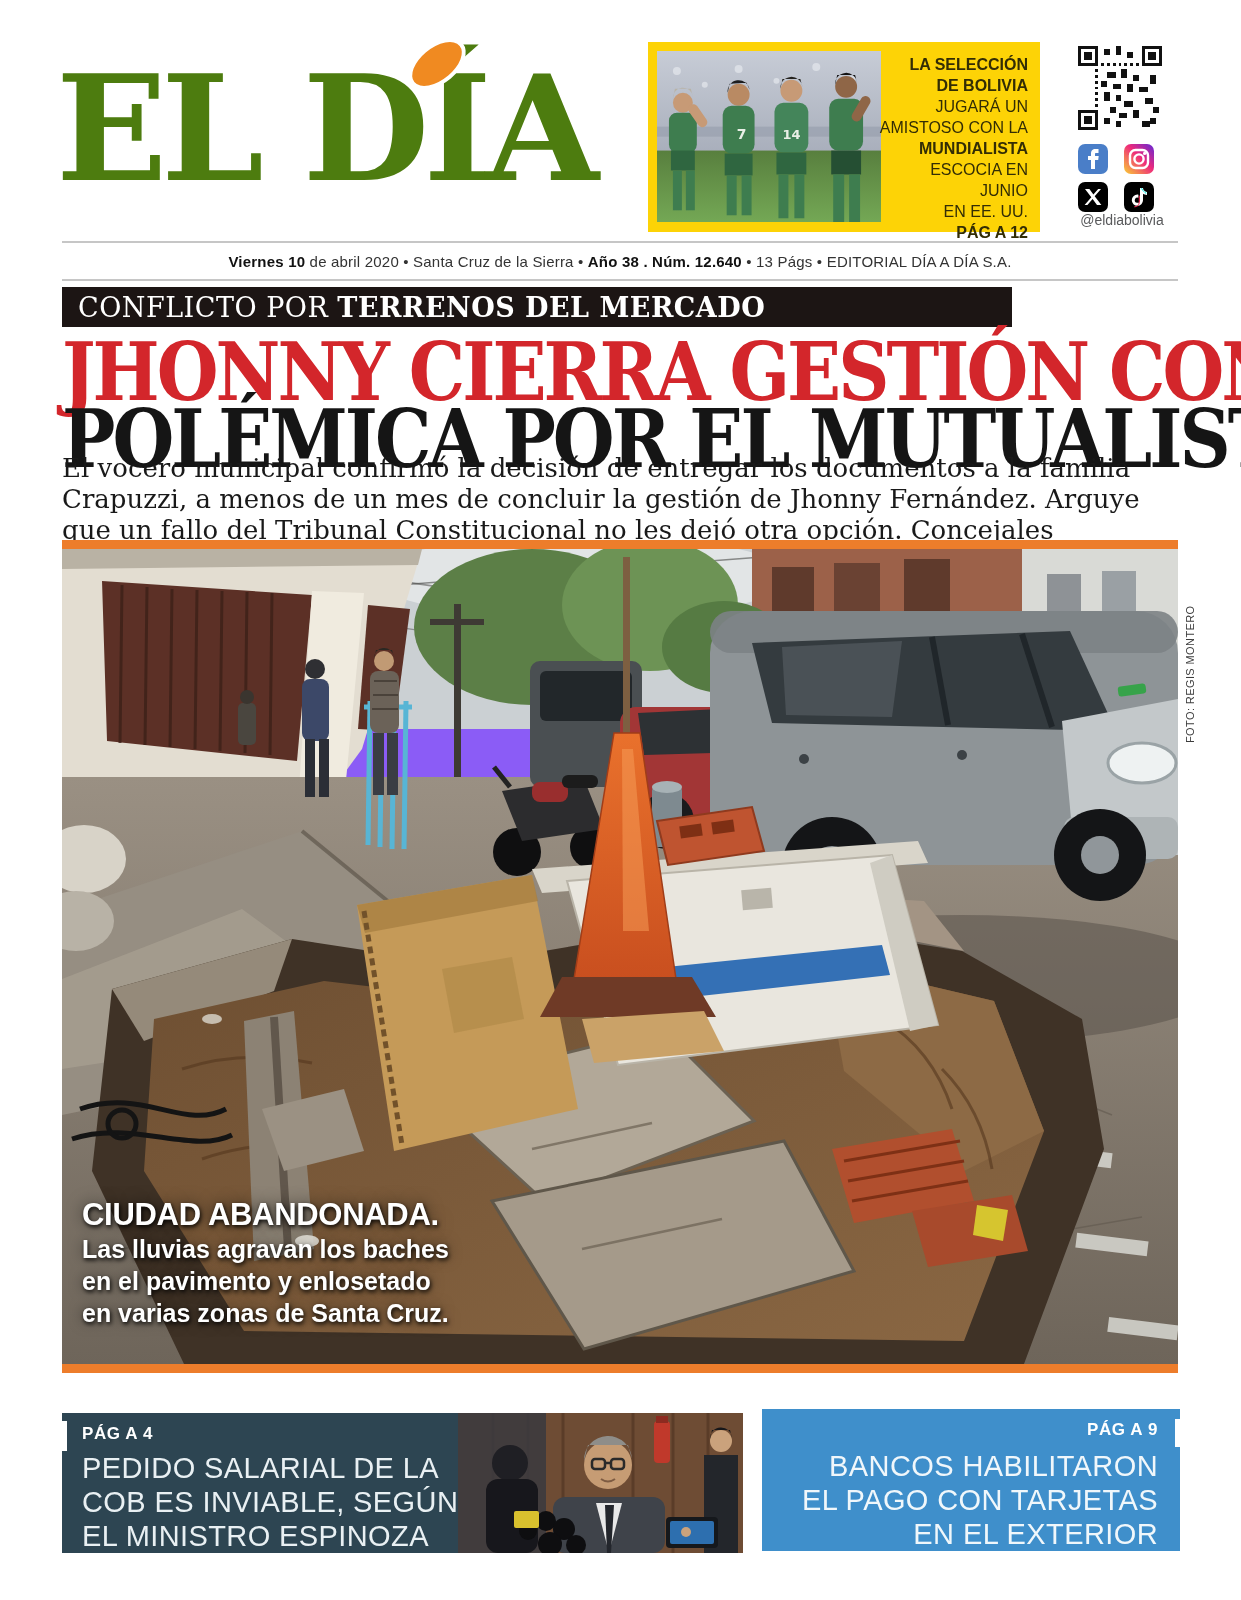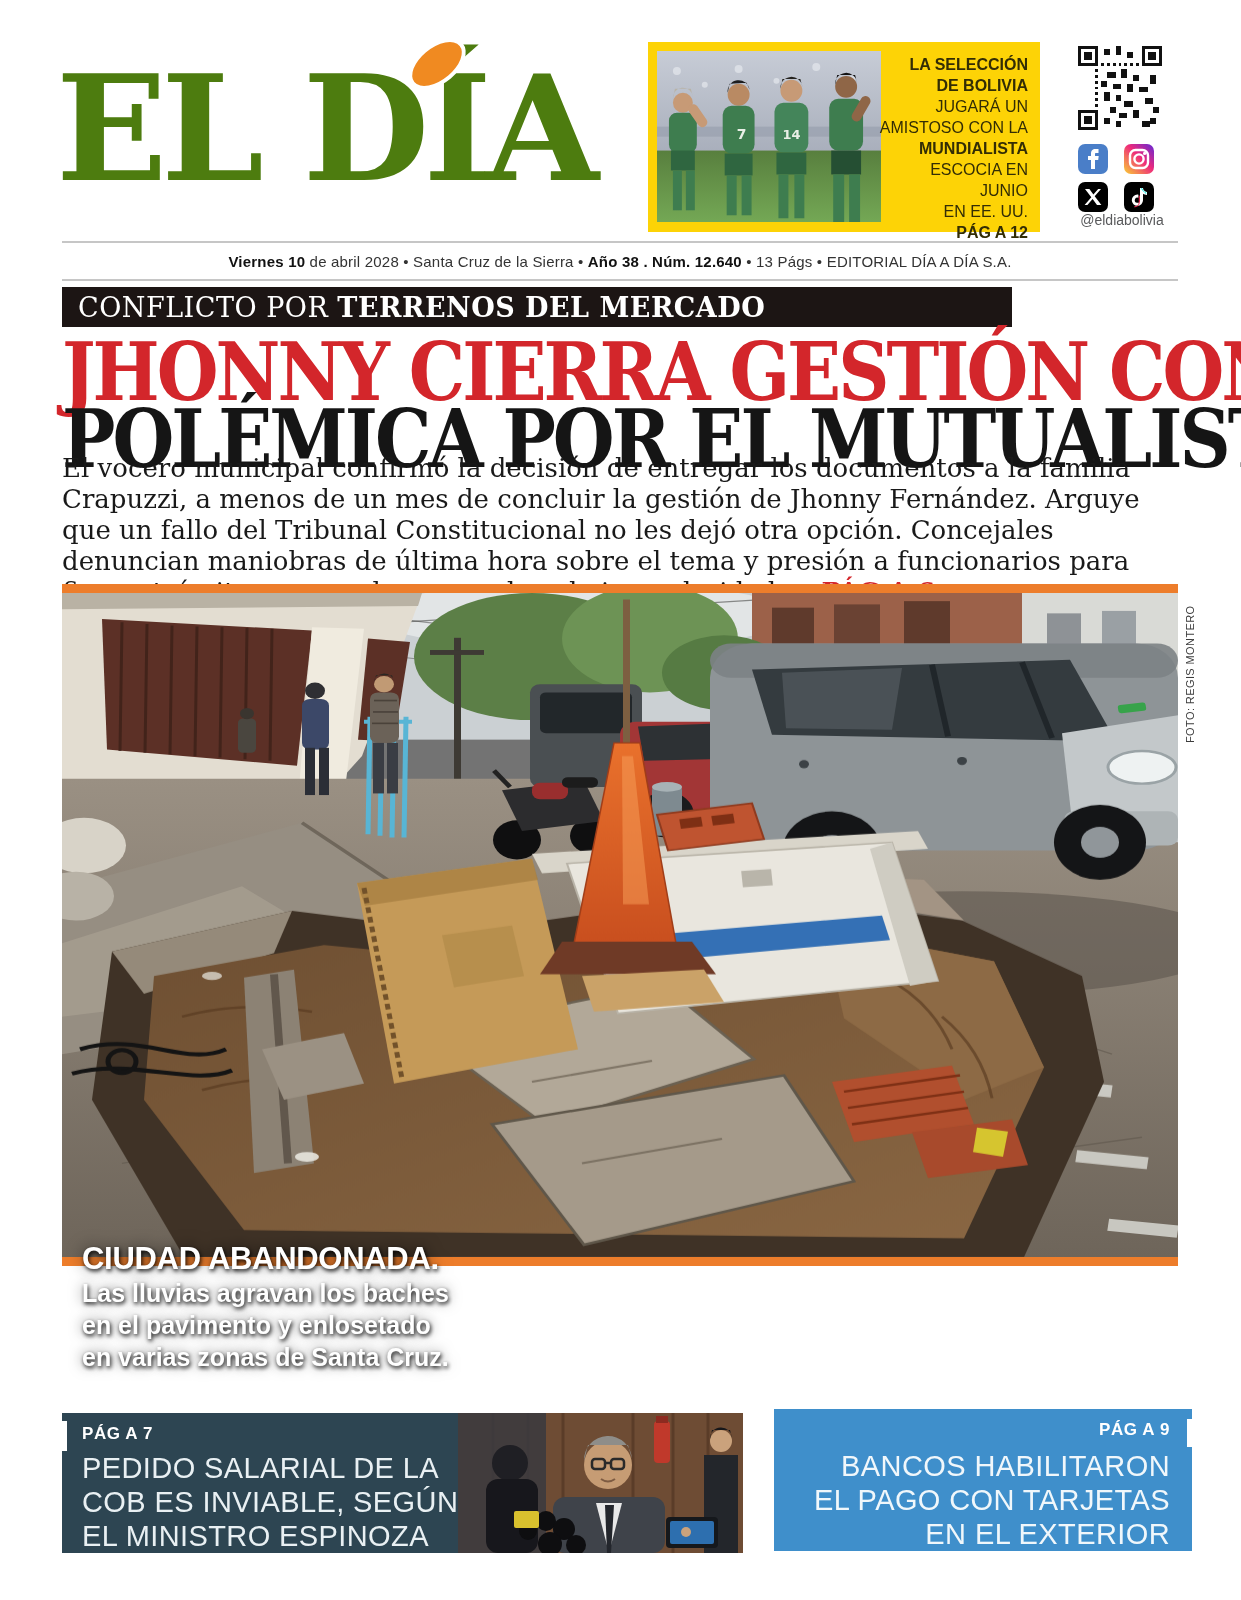--- a/index.html
+++ b/index.html
@@ -54,36 +54,36 @@
     transform:scaleY(1.14); transform-origin:left top; }
   .hl1 { top:332px; color:#d3262b; }
   .hl2 { top:399px; color:#151515; }
 
   
   .deck { position:absolute; left:62px; top:453px; width:1118px;
     font-family:"DejaVu Serif", serif; font-size:26px; line-height:31px; color:#191919; }
   .deck .ref { color:#d3262b; font-weight:bold; letter-spacing:-.5px; }
 
   
-  .main-photo { position:absolute; left:62px; top:584px; width:1116px; height:682px;
-    border-top:9px solid #ed7d2b; border-bottom:9px solid #ed7d2b; background:#737373; }
+  .main-photo { position:absolute; left:62px; top:540px; width:1116px; height:833px;
+    border-top:9px solid #ed7d2b; border-bottom:9px solid #ed7d2b; background:#8b5cf6; }
   .main-photo svg { display:block; width:100%; height:100%; }
   .photo-caption { position:absolute; left:20px; top:648px; color:#fff; }
   .caption-title { font-size:31px; font-weight:bold; letter-spacing:-.3px;
     text-shadow:1px 2px 4px rgba(0,0,0,.95), 0 0 16px rgba(0,0,0,.6); }
   .caption-line { font-size:25px; font-weight:bold; line-height:32px;
     text-shadow:1px 2px 4px rgba(0,0,0,.95), 0 0 14px rgba(0,0,0,.55); }
   .photo-credit { position:absolute; left:1184px; top:563px; height:180px;
     writing-mode:vertical-rl; transform:rotate(180deg);
     font-size:11px; color:#3d3d3d; letter-spacing:.4px; white-space:nowrap; }
 
   
   .story-box { position:absolute; color:#fff; }
   .story-left { left:62px; top:1413px; width:681px; height:140px; background:#2d4552; }
-  .story-right { left:762px; top:1409px; width:418px; height:142px; background:#3f8fcb;margin-left:12px; }
+  .story-right { left:762px; top:1409px; width:418px; height:142px; background:#3f8fcb; }
   .tab-left { position:absolute; left:-3px; top:8px; width:8px; height:30px; background:#ffffff; }
   .tab-right { position:absolute; right:-3px; top:10px; width:8px; height:28px; background:#ffffff; }
   .pageref { font-size:17px; font-weight:bold; letter-spacing:.6px; }
   .story-left .pageref { position:absolute; left:20px; top:11px; }
   .story-right .pageref { position:absolute; right:22px; top:11px; }
   .story-lines-left { position:absolute; left:20px; top:38px; }
   .story-lines-right { position:absolute; right:22px; top:40px; text-align:right; }
   .story-line { font-size:29px; line-height:34px; color:#e9f0f3; letter-spacing:.4px; font-weight:400; }
   .story-right .story-line { color:#f0f7fb; }
   .story-photo { position:absolute; right:0; top:0; width:285px; height:140px; }
@@ -257,21 +257,21 @@
             <path d="M16.8 6.8h1.4c.3 1.8 1.4 3.2 3.6 3.6v1.4" fill="none" stroke="#25f4ee" stroke-width="1"></path>
             <path d="M15.3 13.6v6.6a5 5 0 0 1-5 4.6" fill="none" stroke="#fe2c55" stroke-width="1"></path>
           </svg>
       </div>
     </div>
   </div>
   <div class="handle">@eldiabolivia</div>
 
   <div class="datebar">
     <span>
-      <b>Viernes 10</b><span> de abril 2028 • Santa Cruz de la Sierra • </span><b>Año 38 . Núm. 12.640</b><span> • 13 Págs • EDITORIAL DÍA A DÍA S.A.</span>
+      <b>Viernes 10</b><span> de abril 2020 • Santa Cruz de la Sierra • </span><b>Año 38 . Núm. 12.640</b><span> • 13 Págs • EDITORIAL DÍA A DÍA S.A.</span>
     </span>
   </div>
 
   <div class="kicker">
     <span>CONFLICTO POR </span><span class="emph">TERRENOS DEL MERCADO</span>
   </div>
 
   <div class="headline-line hl1">JHONNY CIERRA GESTIÓN CON</div>
   <div class="headline-line hl2">POLÉMICA POR EL MUTUALISTA</div>
 
@@ -491,21 +491,21 @@
       <div class="caption-line">Las lluvias agravan los baches</div>
       <div class="caption-line">en el pavimento y enlosetado</div>
       <div class="caption-line">en varias zonas de Santa Cruz.</div>
     </div>
   </div>
 
   <div class="photo-credit">FOTO: REGIS MONTERO</div>
 
   <div class="story-box story-left">
     <div class="tab-left"></div>
-    <div class="pageref">PÁG A 7</div>
+    <div class="pageref">PÁG A 4</div>
     <div class="story-lines-left">
       <div class="story-line">PEDIDO SALARIAL DE LA</div>
       <div class="story-line">COB ES INVIABLE, SEGÚN</div>
       <div class="story-line">EL MINISTRO ESPINOZA</div>
     </div>
     <div class="story-photo">
       <svg viewBox="0 0 285 140" preserveAspectRatio="none">
         <rect width="285" height="140" fill="#6e4c34"></rect>
         <g stroke="#5a3c28" stroke-width="3">
           <line x1="35" y1="0" x2="35" y2="140"></line>

